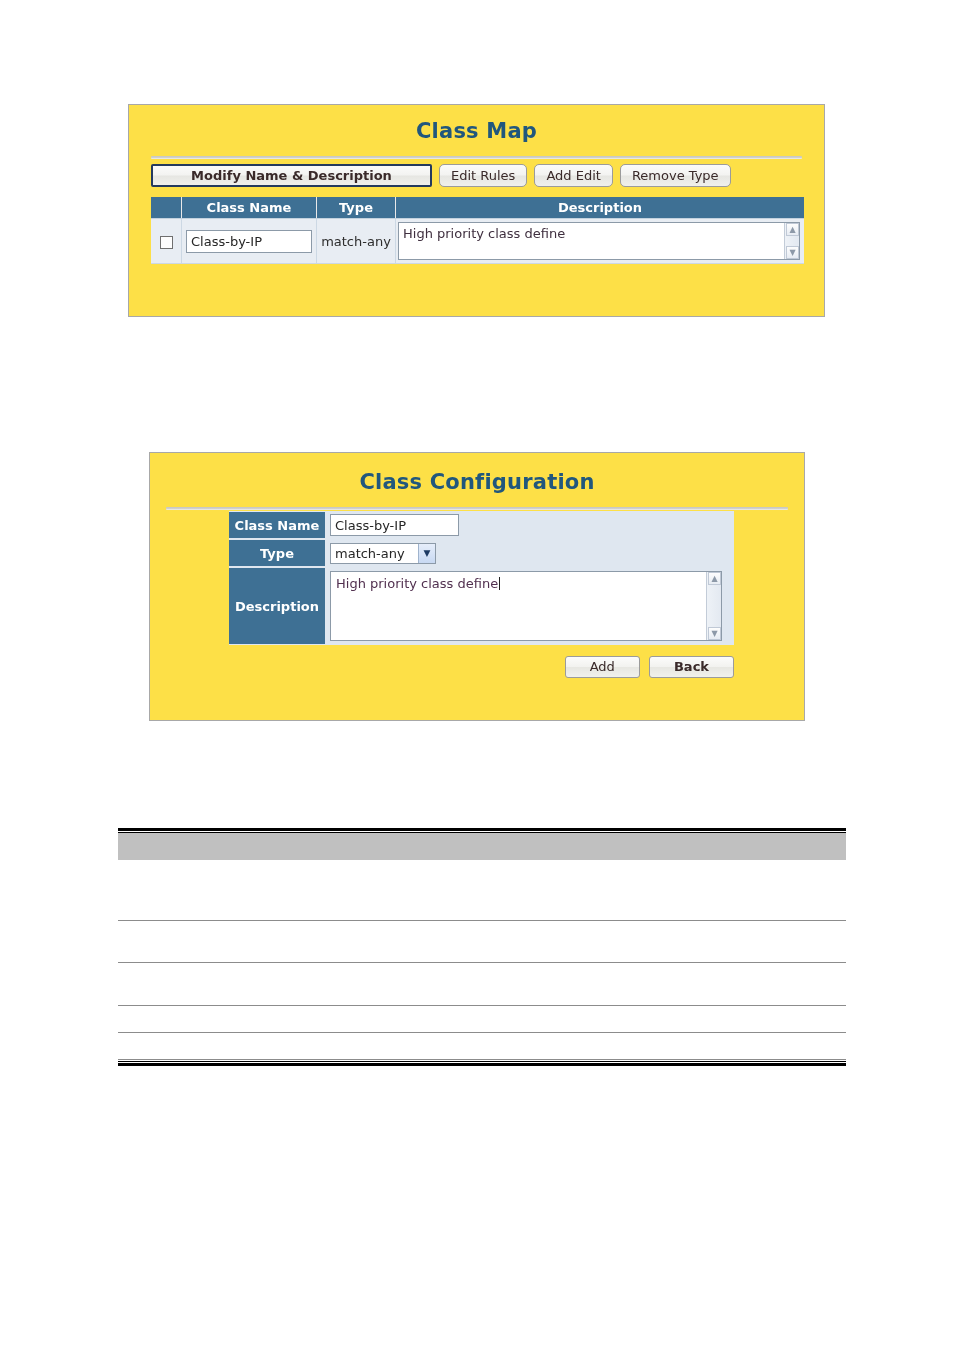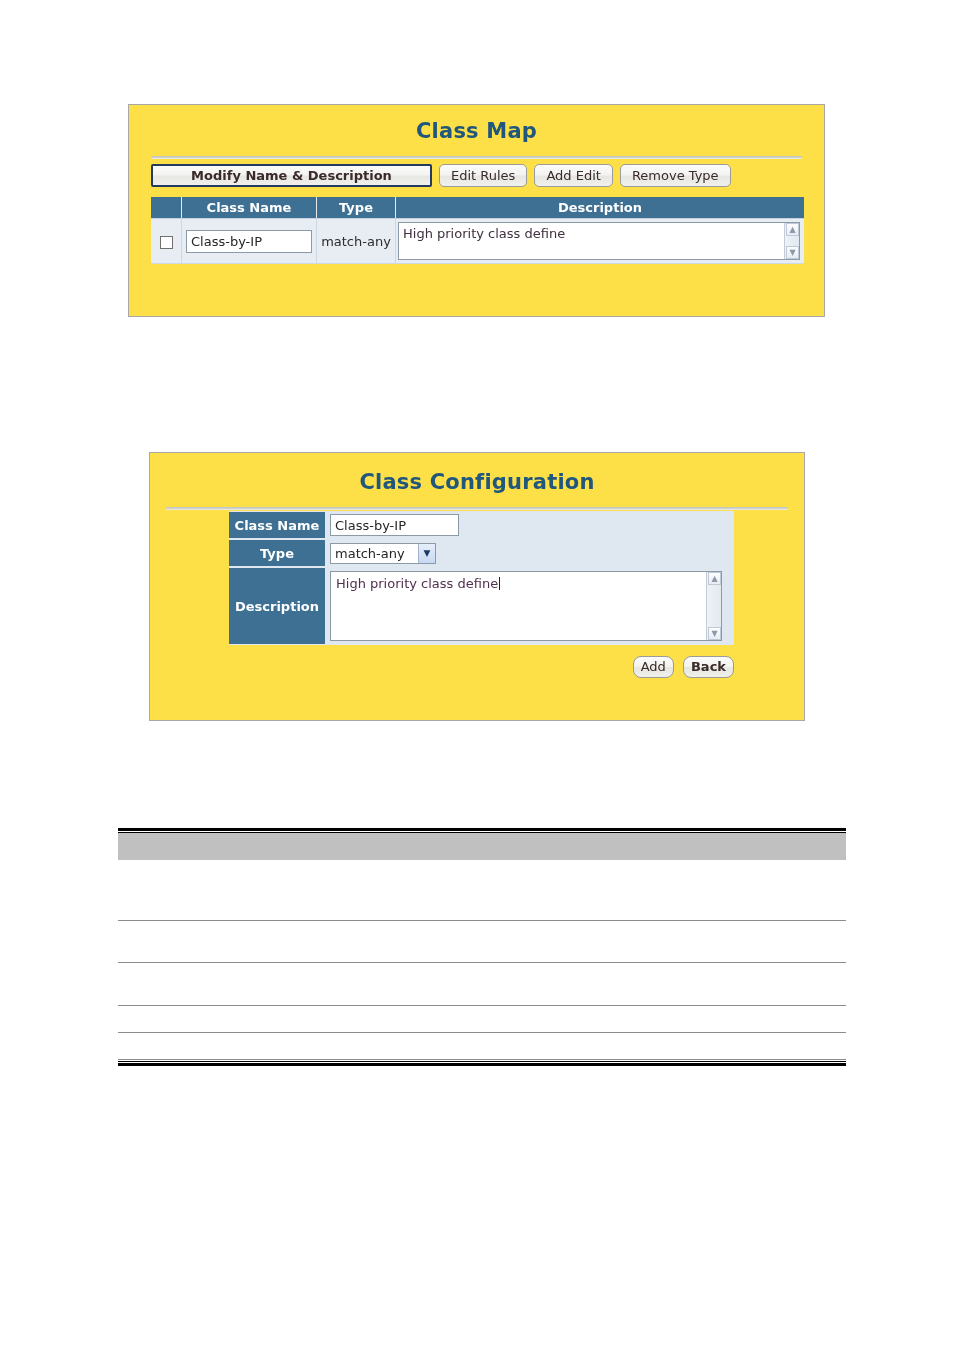--- a/index.html
+++ b/index.html
@@ -303,27 +303,27 @@
   .cfg-actions {
     position: absolute;
     left: 79px;
     top: 203px;
     width: 505px;
     text-align: right;
   }
   .sbtn {
     background: linear-gradient(to bottom, #fcfcfb 0%, #f2f2ef 50%, #e7e7e2 52%, #f1f1ec 100%);
     border: 1px solid #9b9b9b;
-    border-radius: 8px;
+    border-radius: 3px;
     color: #3a2a2a;
     font-size: 13px;
     font-family: "DejaVu Sans", sans-serif;
     height: 22px;
     line-height: 20px;
-    padding: 0 7px;
+    padding: 0 24px;
     box-sizing: border-box;
     display: inline-block;
     cursor: default;
   }
   .sbtn + .sbtn { margin-left: 4px; font-weight: bold; }
 
   
   #bottom-table {
     position: absolute;
     left: 118px;

